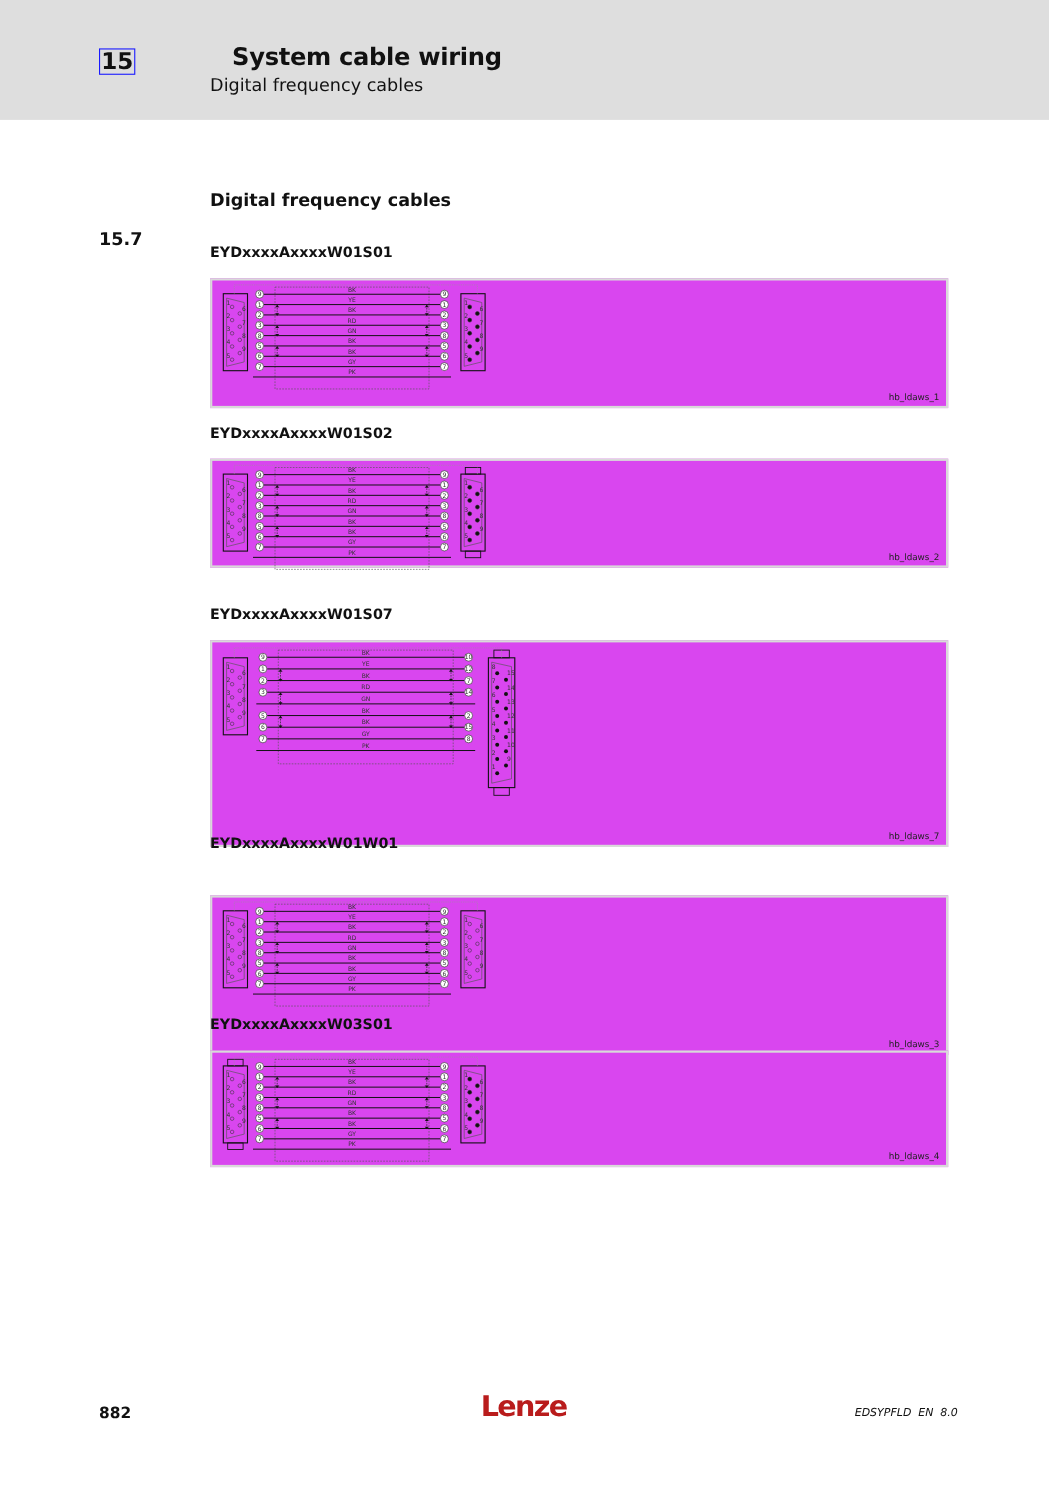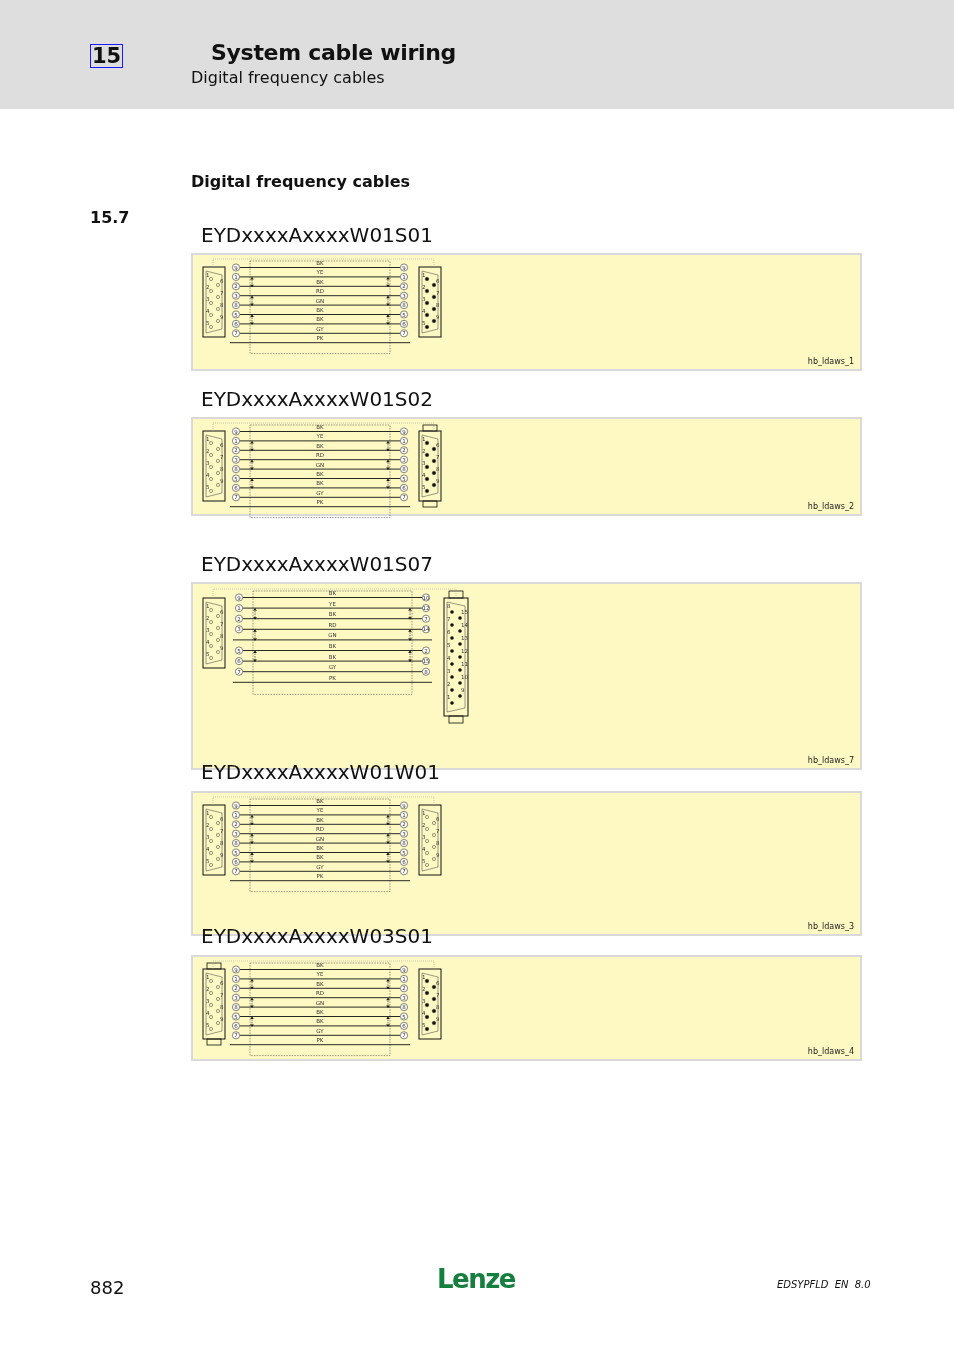--- a/index.html
+++ b/index.html
@@ -25,36 +25,36 @@
   .chapter-sub {
     position: absolute; left: 191px; top: 68px; font-size: 16px;
   }
   .section-num {
     position: absolute; left: 90px; top: 172px; font-size: 16px; font-weight: bold; margin-top: 36px;
   }
   .section-title {
     position: absolute; left: 191px; top: 172px; font-size: 16px; font-weight: bold;
   }
   .cable-heading {
-    position: absolute; left: 201px; font-size: 20px; font-weight: normal;
+    position: absolute; left: 191px; font-size: 13px; font-weight: bold;
   }
   .frame {
     position: absolute; left: 191px; width: 671px;
-    border: 2px solid #d9d9d9; background: #fef9c3; box-sizing: border-box;
+    border: 2px solid #d9d9d9; background: #d946ef; box-sizing: border-box;
   }
   .frame svg { position: absolute; left: 0; top: 0; }
   .caption {
     position: absolute; right: 6px; bottom: 3px; font-size: 8px; color: #222;
   }
   .footer-page {
-    position: absolute; left: 90px; top: 1277px; font-size: 18px; font-weight: normal;
+    position: absolute; left: 90px; top: 1277px; font-size: 14px; font-weight: bold;
   }
   .footer-logo {
     position: absolute; left: 437px; top: 1264px; font-size: 26px; font-weight: bold;
-    letter-spacing: -1.5px; color: #15803d;
+    letter-spacing: -1.5px; color: #b91c1c;
   }
   .footer-doc {
     position: absolute; left: 777px; top: 1279px; font-size: 10px; font-style: italic;
     word-spacing: 3px;
   }
   .lbl { font-family: "DejaVu Sans", sans-serif; font-size: 5.5px; fill: #333; }
   .pin { font-family: "DejaVu Sans", sans-serif; font-size: 5.5px; fill: #333; }
 </style>
 </head>
 <body>
@@ -436,21 +436,21 @@
       <text x="46" y="89.7" class="pin" text-anchor="middle" font-size="5px">7</text>
       <circle cx="233" cy="87.7" r="3.6" fill="#fff" stroke="#333" stroke-width="0.6"></circle>
       <text x="233" y="89.7" class="pin" text-anchor="middle" font-size="5px">8</text>
       <text x="139.5" y="95.8" class="lbl" text-anchor="middle">PK</text>
       <line x1="40" y1="98.3" x2="239" y2="98.3" stroke="#111" stroke-width="0.9"></line>
     </svg>
   <span class="caption">hb_ldaws_7</span>
 </div>
 
 <div class="cable-heading" style="top:760px">EYDxxxxAxxxxW01W01</div>
-<div class="frame" style="top:791px;height:145px">
+<div class="frame" style="top:814px;height:145px">
   <svg class="diagram" width="667" height="113">
       <g>
         <rect x="10" y="12" width="22" height="70" fill="none" stroke="#111" stroke-width="1"></rect>
         <path d="M13,16 L29,20 L29,74 L13,78 Z" fill="none" stroke="#555" stroke-width="0.6"></path>
         <circle cx="18" cy="24" r="1.6" fill="none" stroke="#333" stroke-width="0.5"></circle>
         <text x="13" y="22" class="pin">1</text>
         <circle cx="18" cy="36" r="1.6" fill="none" stroke="#333" stroke-width="0.5"></circle>
         <text x="13" y="34" class="pin">2</text>
         <circle cx="18" cy="48" r="1.6" fill="none" stroke="#333" stroke-width="0.5"></circle>
         <text x="13" y="46" class="pin">3</text>

